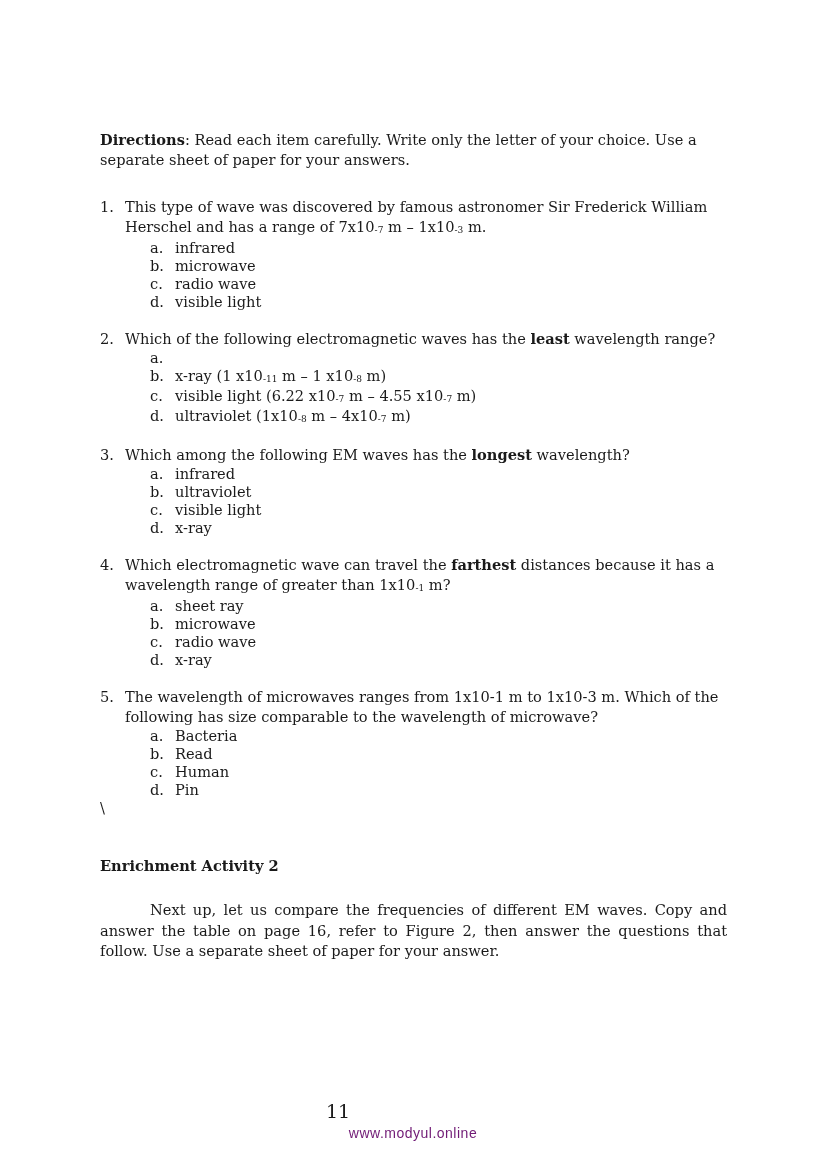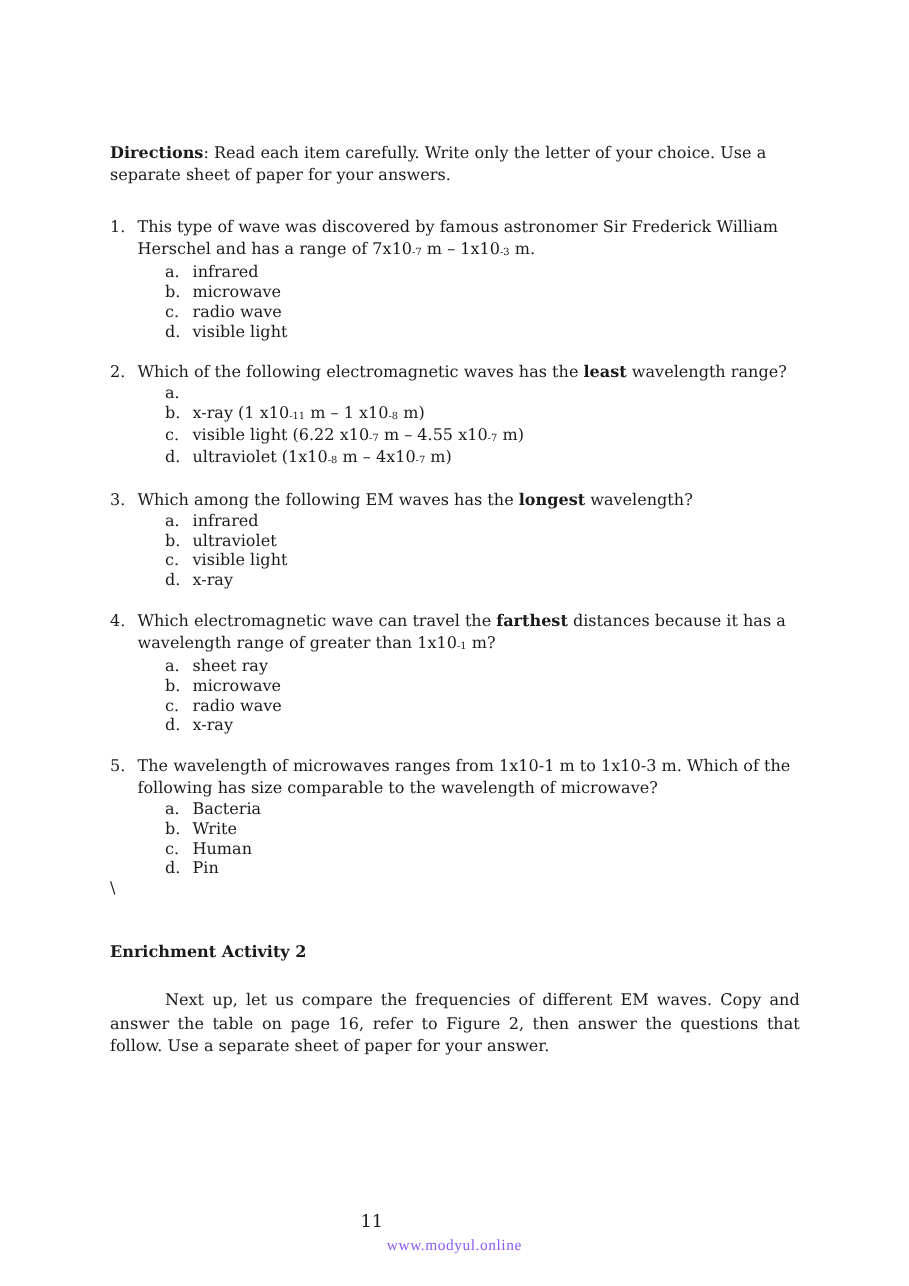--- a/index.html
+++ b/index.html
@@ -17,23 +17,23 @@
     .q-num { width: 25px; flex: none; }
     .q-text { flex: 1; }
     .opts { list-style: none; margin: 0; padding: 0 0 0 50px; }
     .opts li { display: flex; line-height: 18px; }
     .opts .ol { width: 25px; flex: none; }
     sub.s { font-size: 9px; vertical-align: baseline; position: relative; top: 1px; }
     .gap { height: 18px; }
     .backslash { line-height: 18px; margin-top: 0; }
     .enrich-title { font-weight: bold; margin-top: 39px; line-height: 20px; }
     .enrich-body { margin-top: 24px; line-height: 20.5px; text-align: justify; text-indent: 50px; }
-    .page-num { position: absolute; top: 1100px; left: 0; width: 676px; text-align: center; font-size: 16px; }
+    .page-num { position: absolute; top: 1100px; left: 0; width: 676px; text-align: center; font-size: 19px; }
     .watermark { position: absolute; top: 1125px; left: 0; width: 826px; text-align: center;
-      font-family: Liberation Serif, serif; font-size: 14px; color: #8b5cf6; letter-spacing: 0.5px; }
+      font-family: Liberation Sans, sans-serif; font-size: 14px; color: #701a75; letter-spacing: 0.5px; }
   </style>
 </head>
 <body>
 
 <div class="page">
 
   <p class="directions"><b>Directions</b><span>: Read each item carefully. Write only the letter of your choice. Use a separate sheet of paper for your answers.</span></p>
 
   <div class="q">
     <div class="q-row">
@@ -143,21 +143,21 @@
       <span class="q-num">5.</span>
       <span class="q-text">The wavelength of microwaves ranges from 1x10-1 m to 1x10-3 m. Which of the following has size comparable to the wavelength of microwave?</span>
     </div>
     <ul class="opts">
       <li>
           <span class="ol">a.</span>
           <span>Bacteria</span>
         </li>
       <li>
           <span class="ol">b.</span>
-          <span>Write</span>
+          <span>Read</span>
         </li>
       <li>
           <span class="ol">c.</span>
           <span>Human</span>
         </li>
       <li>
           <span class="ol">d.</span>
           <span>Pin</span>
         </li>
     </ul>

